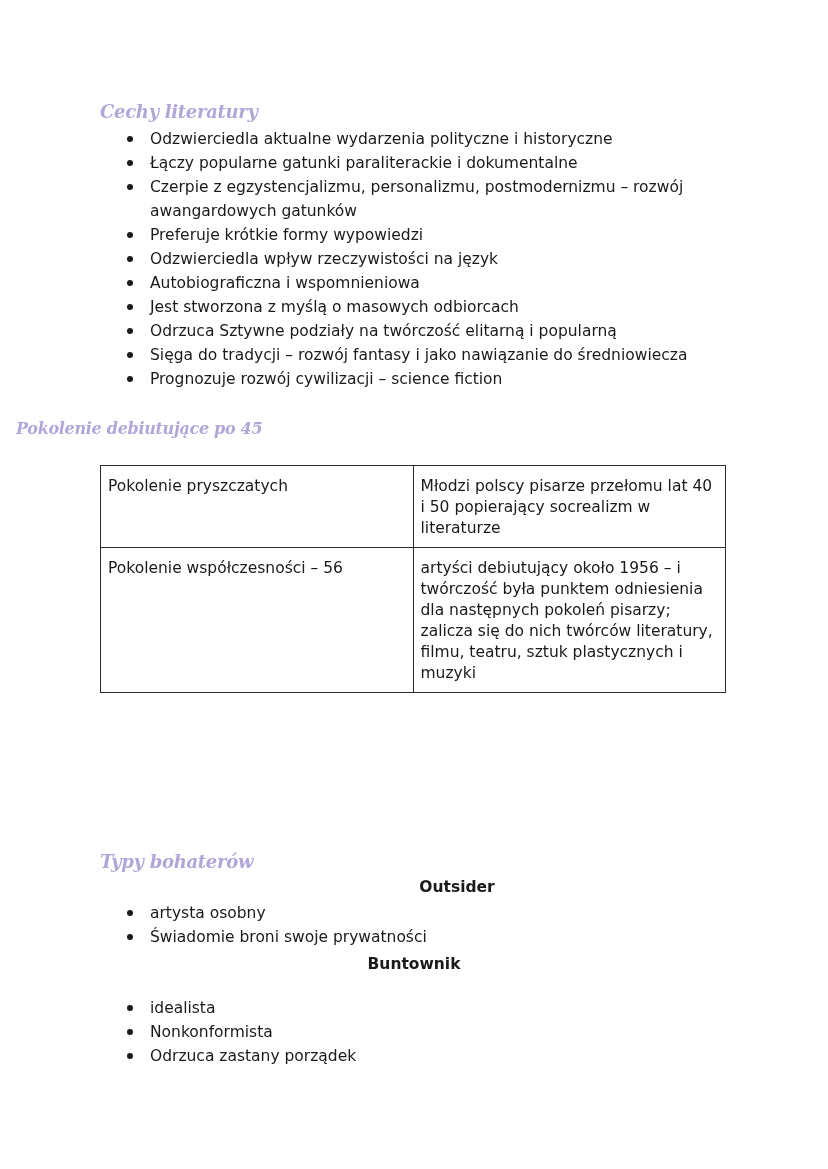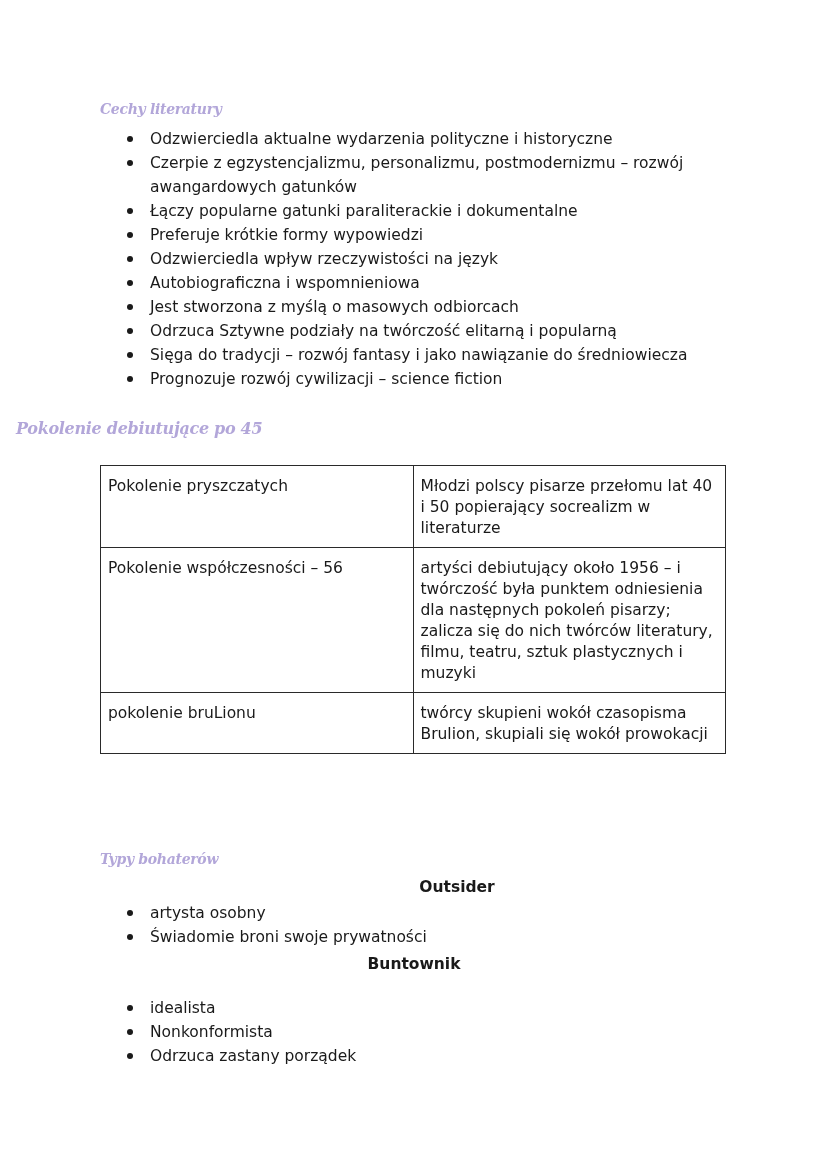--- a/index.html
+++ b/index.html
@@ -20,21 +20,21 @@
       left: 0; top: 0;
       width: 828px;
       height: 1169px;
     }
     .section-heading {
       position: absolute;
       font-family: "DejaVu Serif", serif;
       font-style: italic;
       font-weight: bold;
       color: #b2a6d9;
-      font-size: 14px;
+      font-size: 18px;
       letter-spacing: -0.3px;
       margin: 0;
     }
     .centered-heading {
       position: absolute;
       left: 16px;
       width: 828px;
       text-align: left;
       font-family: "DejaVu Serif", serif;
       font-style: italic;
@@ -94,46 +94,42 @@
   </style>
 </head>
 <body>
 
 <div class="page">
 
   <h2 class="section-heading" style="left:100px; top:101px;">Cechy literatury</h2>
 
   <ul class="bullets" style="top:127px; width:640px;">
     <li><span class="dot"></span><span>Odzwierciedla aktualne wydarzenia polityczne i historyczne</span></li>
+    <li><span class="dot"></span><span>Łączy popularne gatunki paraliterackie i dokumentalne</span></li>
     <li><span class="dot"></span><span>Czerpie z egzystencjalizmu, personalizmu, postmodernizmu – rozwój awangardowych gatunków</span></li>
-    <li><span class="dot"></span><span>Łączy popularne gatunki paraliterackie i dokumentalne</span></li>
     <li><span class="dot"></span><span>Preferuje krótkie formy wypowiedzi</span></li>
     <li><span class="dot"></span><span>Odzwierciedla wpływ rzeczywistości na język</span></li>
     <li><span class="dot"></span><span>Autobiograficzna i wspomnieniowa</span></li>
     <li><span class="dot"></span><span>Jest stworzona z myślą o masowych odbiorcach</span></li>
     <li><span class="dot"></span><span>Odrzuca Sztywne podziały na twórczość elitarną i popularną</span></li>
     <li><span class="dot"></span><span>Sięga do tradycji – rozwój fantasy i jako nawiązanie do średniowiecza</span></li>
     <li><span class="dot"></span><span>Prognozuje rozwój cywilizacji – science fiction</span></li>
   </ul>
 
   <h2 class="centered-heading" style="top:419px;">Pokolenie debiutujące po 45</h2>
 
   <table class="gen-table">
     <tbody>
       <tr>
         <td class="col-name">Pokolenie pryszczatych</td>
         <td class="col-desc">Młodzi polscy pisarze przełomu lat 40 i 50 popierający socrealizm w literaturze</td>
       </tr>
       <tr>
         <td class="col-name">Pokolenie współczesności – 56</td>
         <td class="col-desc"> artyści debiutujący około 1956 – i twórczość była punktem odniesienia dla następnych pokoleń pisarzy; zalicza się do nich twórców literatury, filmu, teatru, sztuk plastycznych i muzyki</td>
-      </tr>
-      <tr>
-        <td class="col-name">pokolenie bruLionu</td>
-        <td class="col-desc">twórcy skupieni wokół czasopisma Brulion, skupiali się wokół prowokacji</td>
       </tr>
     </tbody>
   </table>
 
   <h2 class="section-heading" style="left:100px; top:851px;">Typy bohaterów</h2>
 
   <h3 class="bold-title" style="top:878px;padding-left:43px;">Outsider</h3>
 
   <ul class="bullets" style="top:901px; width:640px;">
     <li><span class="dot"></span><span>artysta osobny</span></li>

